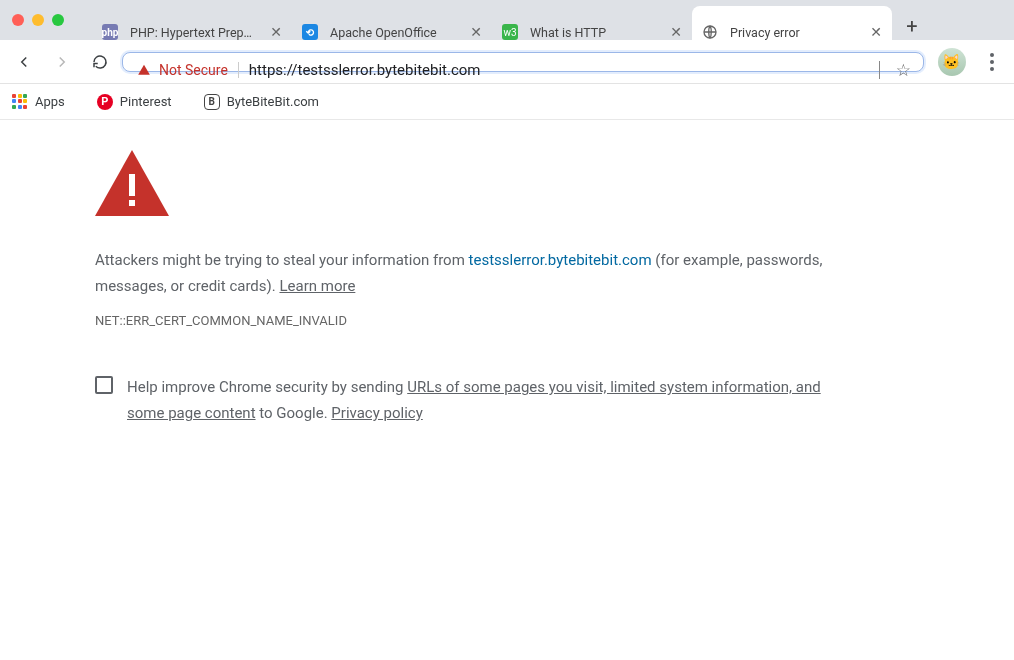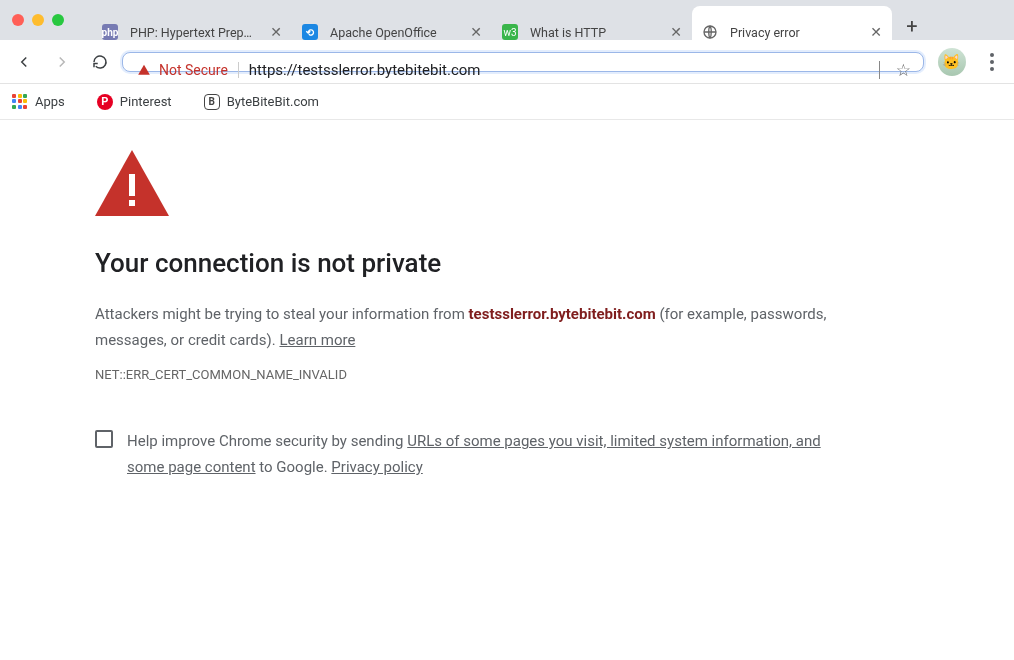--- a/index.html
+++ b/index.html
@@ -128,21 +128,21 @@
 
     
     .content {
       padding: 30px 0 0 95px;
       max-width: 840px;
       color: #202124;
     }
     .warn-triangle { margin-bottom: 28px; }
     .heading { font-size: 26px; font-weight: 500; color:#202124; margin-bottom: 24px; }
     .para { font-size: 15px; color:#5f6368; line-height: 1.7; margin-bottom: 14px; }
-    .para b { color:#7f1d1d; font-weight:700; }
+    .para b { color:#0369a1; font-weight:400; }
     .para a { color:#5f6368; text-decoration: underline; cursor:pointer; }
     .errcode { font-size: 13px; color:#666; margin-top: 4px; margin-bottom: 46px; }
 
     .optin-row { display:flex; gap: 14px; align-items:flex-start; margin-bottom: 54px; max-width: 820px; }
     .optin-check { width:18px; height:18px; border:2px solid #5f6368; border-radius:2px; flex-shrink:0; margin-top:2px; cursor:pointer; }
     .optin-text { font-size:15px; color:#5f6368; line-height:1.75; }
     .optin-text .u { text-decoration: underline; cursor:pointer; }
 
     .actions { display:flex; justify-content:space-between; align-items:center; max-width: 826px; }
     .btn-adv {
@@ -258,21 +258,20 @@
 
 <div class="content">
   <div class="warn-triangle">
     <svg width="74" height="66" viewBox="0 0 74 66">
       <path d="M37 0 L74 66 L0 66 Z" fill="#c5322b"></path>
       <rect x="34" y="24" width="6" height="22" fill="#fff"></rect>
       <rect x="34" y="50" width="6" height="6" fill="#fff"></rect>
     </svg>
   </div>
 
-  <h1 class="heading">Your connection is not private</h1>
 
   <p class="para">
     <span>Attackers might be trying to steal your information from </span><b>testsslerror.bytebitebit.com</b><span> (for example, passwords, messages, or credit cards). </span><a>Learn more</a>
   </p>
 
   <div class="errcode">NET::ERR_CERT_COMMON_NAME_INVALID</div>
 
   <div class="optin-row">
     <div class="optin-check"></div>
     <div class="optin-text">

